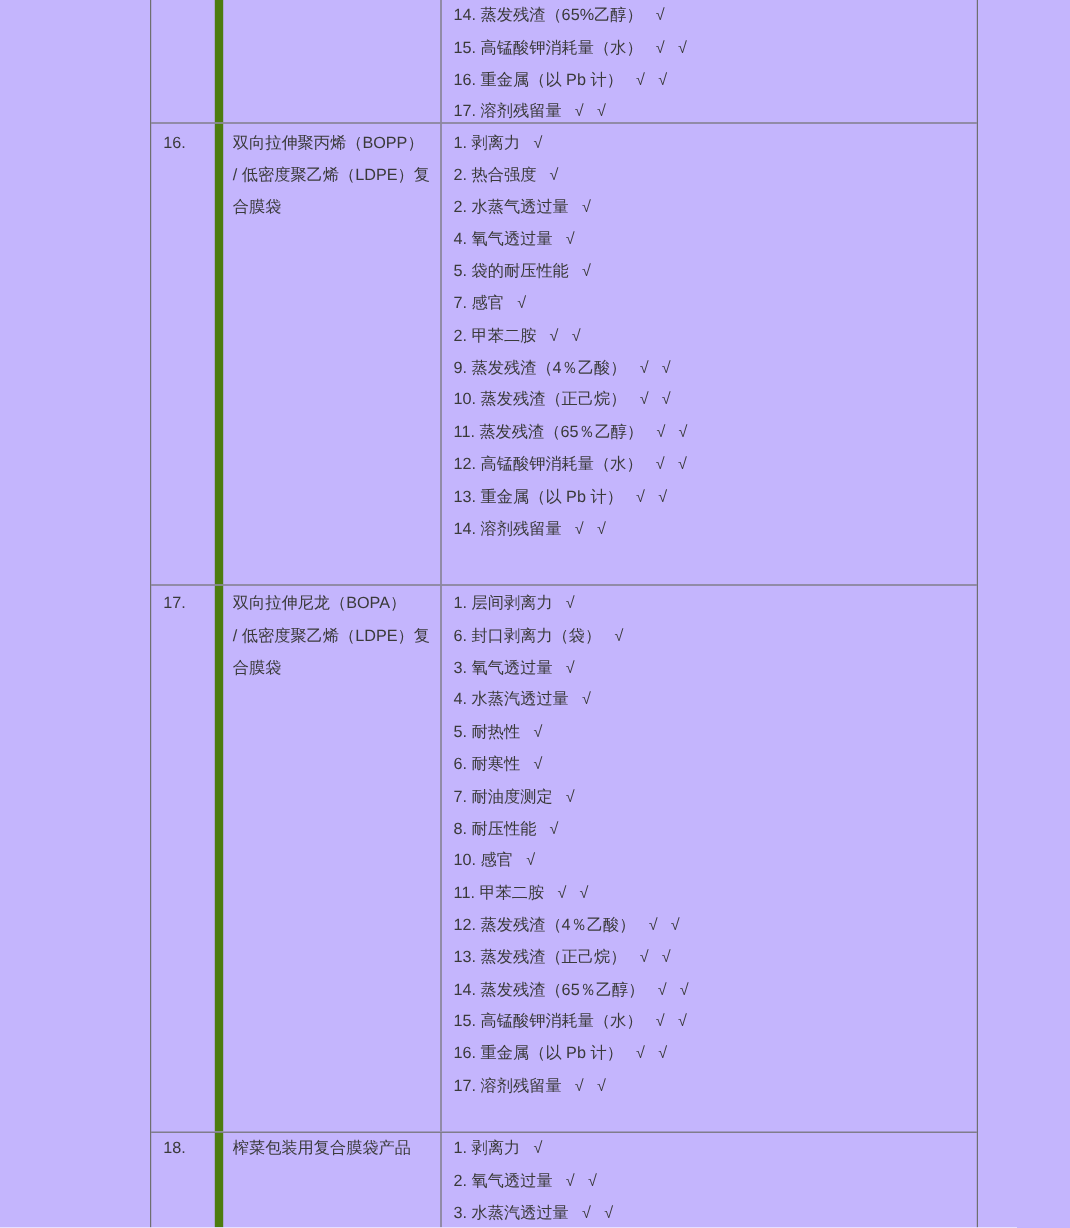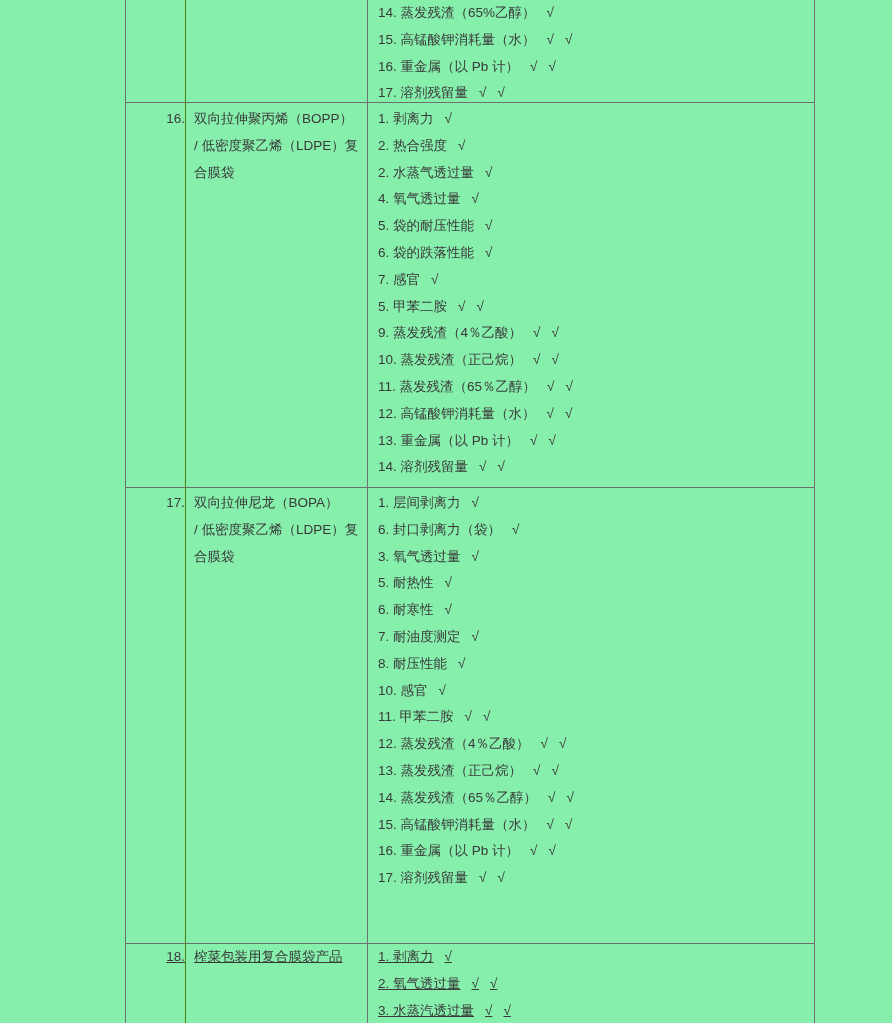--- a/index.html
+++ b/index.html
@@ -1,19 +1,19 @@
 <!DOCTYPE html>
 <html><head>
 <meta charset="utf-8">
 <style>
   html,body{margin:0;padding:0;background:#ffffff;}
   .page{
     position:relative;
     width:892px;height:1023px;
-    background:#86efac;
+    background:#c4b5fd;
     overflow:hidden;
     font-family:"Liberation Sans","DejaVu Sans",sans-serif;
     color:#3a3a3a;
     font-size:13.5px;
   }
   .doc-table{
     position:absolute;
     left:125px;top:0;
     width:690px;height:1023px;
     box-sizing:border-box;
@@ -21,35 +21,34 @@
     border-right:1px solid #6f6f6f;
     display:flex;flex-direction:column;
   }
   .t-row{
     display:flex;
     box-sizing:border-box;
     border-bottom:1px solid #6f6f6f;
     overflow:hidden;
     flex:0 0 auto;
   }
-  .t-row.last{border-bottom:none;text-decoration:underline;}
+  .t-row.last{border-bottom:none;}
   .r0{height:103px;}
   .r1{height:385px;}
   .r2{height:456px;}
   .r3{height:79px;}
   .cell{
     box-sizing:border-box;
     line-height:26.8px;
     overflow:hidden;
   }
   .cell-no{
     width:60px;
-    border-right:1px solid #4d7c0f;
+    border-right:7px solid #4d7c0f;
     padding-left:10px;
-    text-align:right;
   }
   .cell-product{
     width:182px;
     border-right:1px solid #6f6f6f;
     padding-left:8px;
     padding-right:5px;
   }
   .cell-items{
     flex:1;
     padding-left:10px;
@@ -85,43 +84,43 @@
           <div class="product-line">双向拉伸聚丙烯（BOPP）</div>
           <div class="product-line">/ 低密度聚乙烯（LDPE）复</div>
           <div class="product-line">合膜袋</div>
         </div>
       <div class="cell cell-items">
           <div class="item"><span>1. 剥离力</span><span class="check">√</span></div>
           <div class="item"><span>2. 热合强度</span><span class="check">√</span></div>
           <div class="item"><span>2. 水蒸气透过量</span><span class="check">√</span></div>
           <div class="item"><span>4. 氧气透过量</span><span class="check">√</span></div>
           <div class="item"><span>5. 袋的耐压性能</span><span class="check">√</span></div>
-          <div class="item"><span>6. 袋的跌落性能</span><span class="check">√</span></div>
           <div class="item"><span>7. 感官</span><span class="check">√</span></div>
-          <div class="item"><span>5. 甲苯二胺</span><span class="check">√</span><span class="check">√</span></div>
+          <div class="item"><span>2. 甲苯二胺</span><span class="check">√</span><span class="check">√</span></div>
           <div class="item"><span>9. 蒸发残渣（4％乙酸）</span><span class="check">√</span><span class="check">√</span></div>
           <div class="item"><span>10. 蒸发残渣（正己烷）</span><span class="check">√</span><span class="check">√</span></div>
           <div class="item"><span>11. 蒸发残渣（65％乙醇）</span><span class="check">√</span><span class="check">√</span></div>
           <div class="item"><span>12. 高锰酸钾消耗量（水）</span><span class="check">√</span><span class="check">√</span></div>
           <div class="item"><span>13. 重金属（以 Pb 计）</span><span class="check">√</span><span class="check">√</span></div>
           <div class="item"><span>14. 溶剂残留量</span><span class="check">√</span><span class="check">√</span></div>
         </div>
     </div>
 
     <div class="t-row r2">
       <div class="cell cell-no">17.</div>
       <div class="cell cell-product">
           <div class="product-line">双向拉伸尼龙（BOPA）</div>
           <div class="product-line">/ 低密度聚乙烯（LDPE）复</div>
           <div class="product-line">合膜袋</div>
         </div>
       <div class="cell cell-items">
           <div class="item"><span>1. 层间剥离力</span><span class="check">√</span></div>
           <div class="item"><span>6. 封口剥离力（袋）</span><span class="check">√</span></div>
           <div class="item"><span>3. 氧气透过量</span><span class="check">√</span></div>
+          <div class="item"><span>4. 水蒸汽透过量</span><span class="check">√</span></div>
           <div class="item"><span>5. 耐热性</span><span class="check">√</span></div>
           <div class="item"><span>6. 耐寒性</span><span class="check">√</span></div>
           <div class="item"><span>7. 耐油度测定</span><span class="check">√</span></div>
           <div class="item"><span>8. 耐压性能</span><span class="check">√</span></div>
           <div class="item"><span>10. 感官</span><span class="check">√</span></div>
           <div class="item"><span>11. 甲苯二胺</span><span class="check">√</span><span class="check">√</span></div>
           <div class="item"><span>12. 蒸发残渣（4％乙酸）</span><span class="check">√</span><span class="check">√</span></div>
           <div class="item"><span>13. 蒸发残渣（正己烷）</span><span class="check">√</span><span class="check">√</span></div>
           <div class="item"><span>14. 蒸发残渣（65％乙醇）</span><span class="check">√</span><span class="check">√</span></div>
           <div class="item"><span>15. 高锰酸钾消耗量（水）</span><span class="check">√</span><span class="check">√</span></div>

